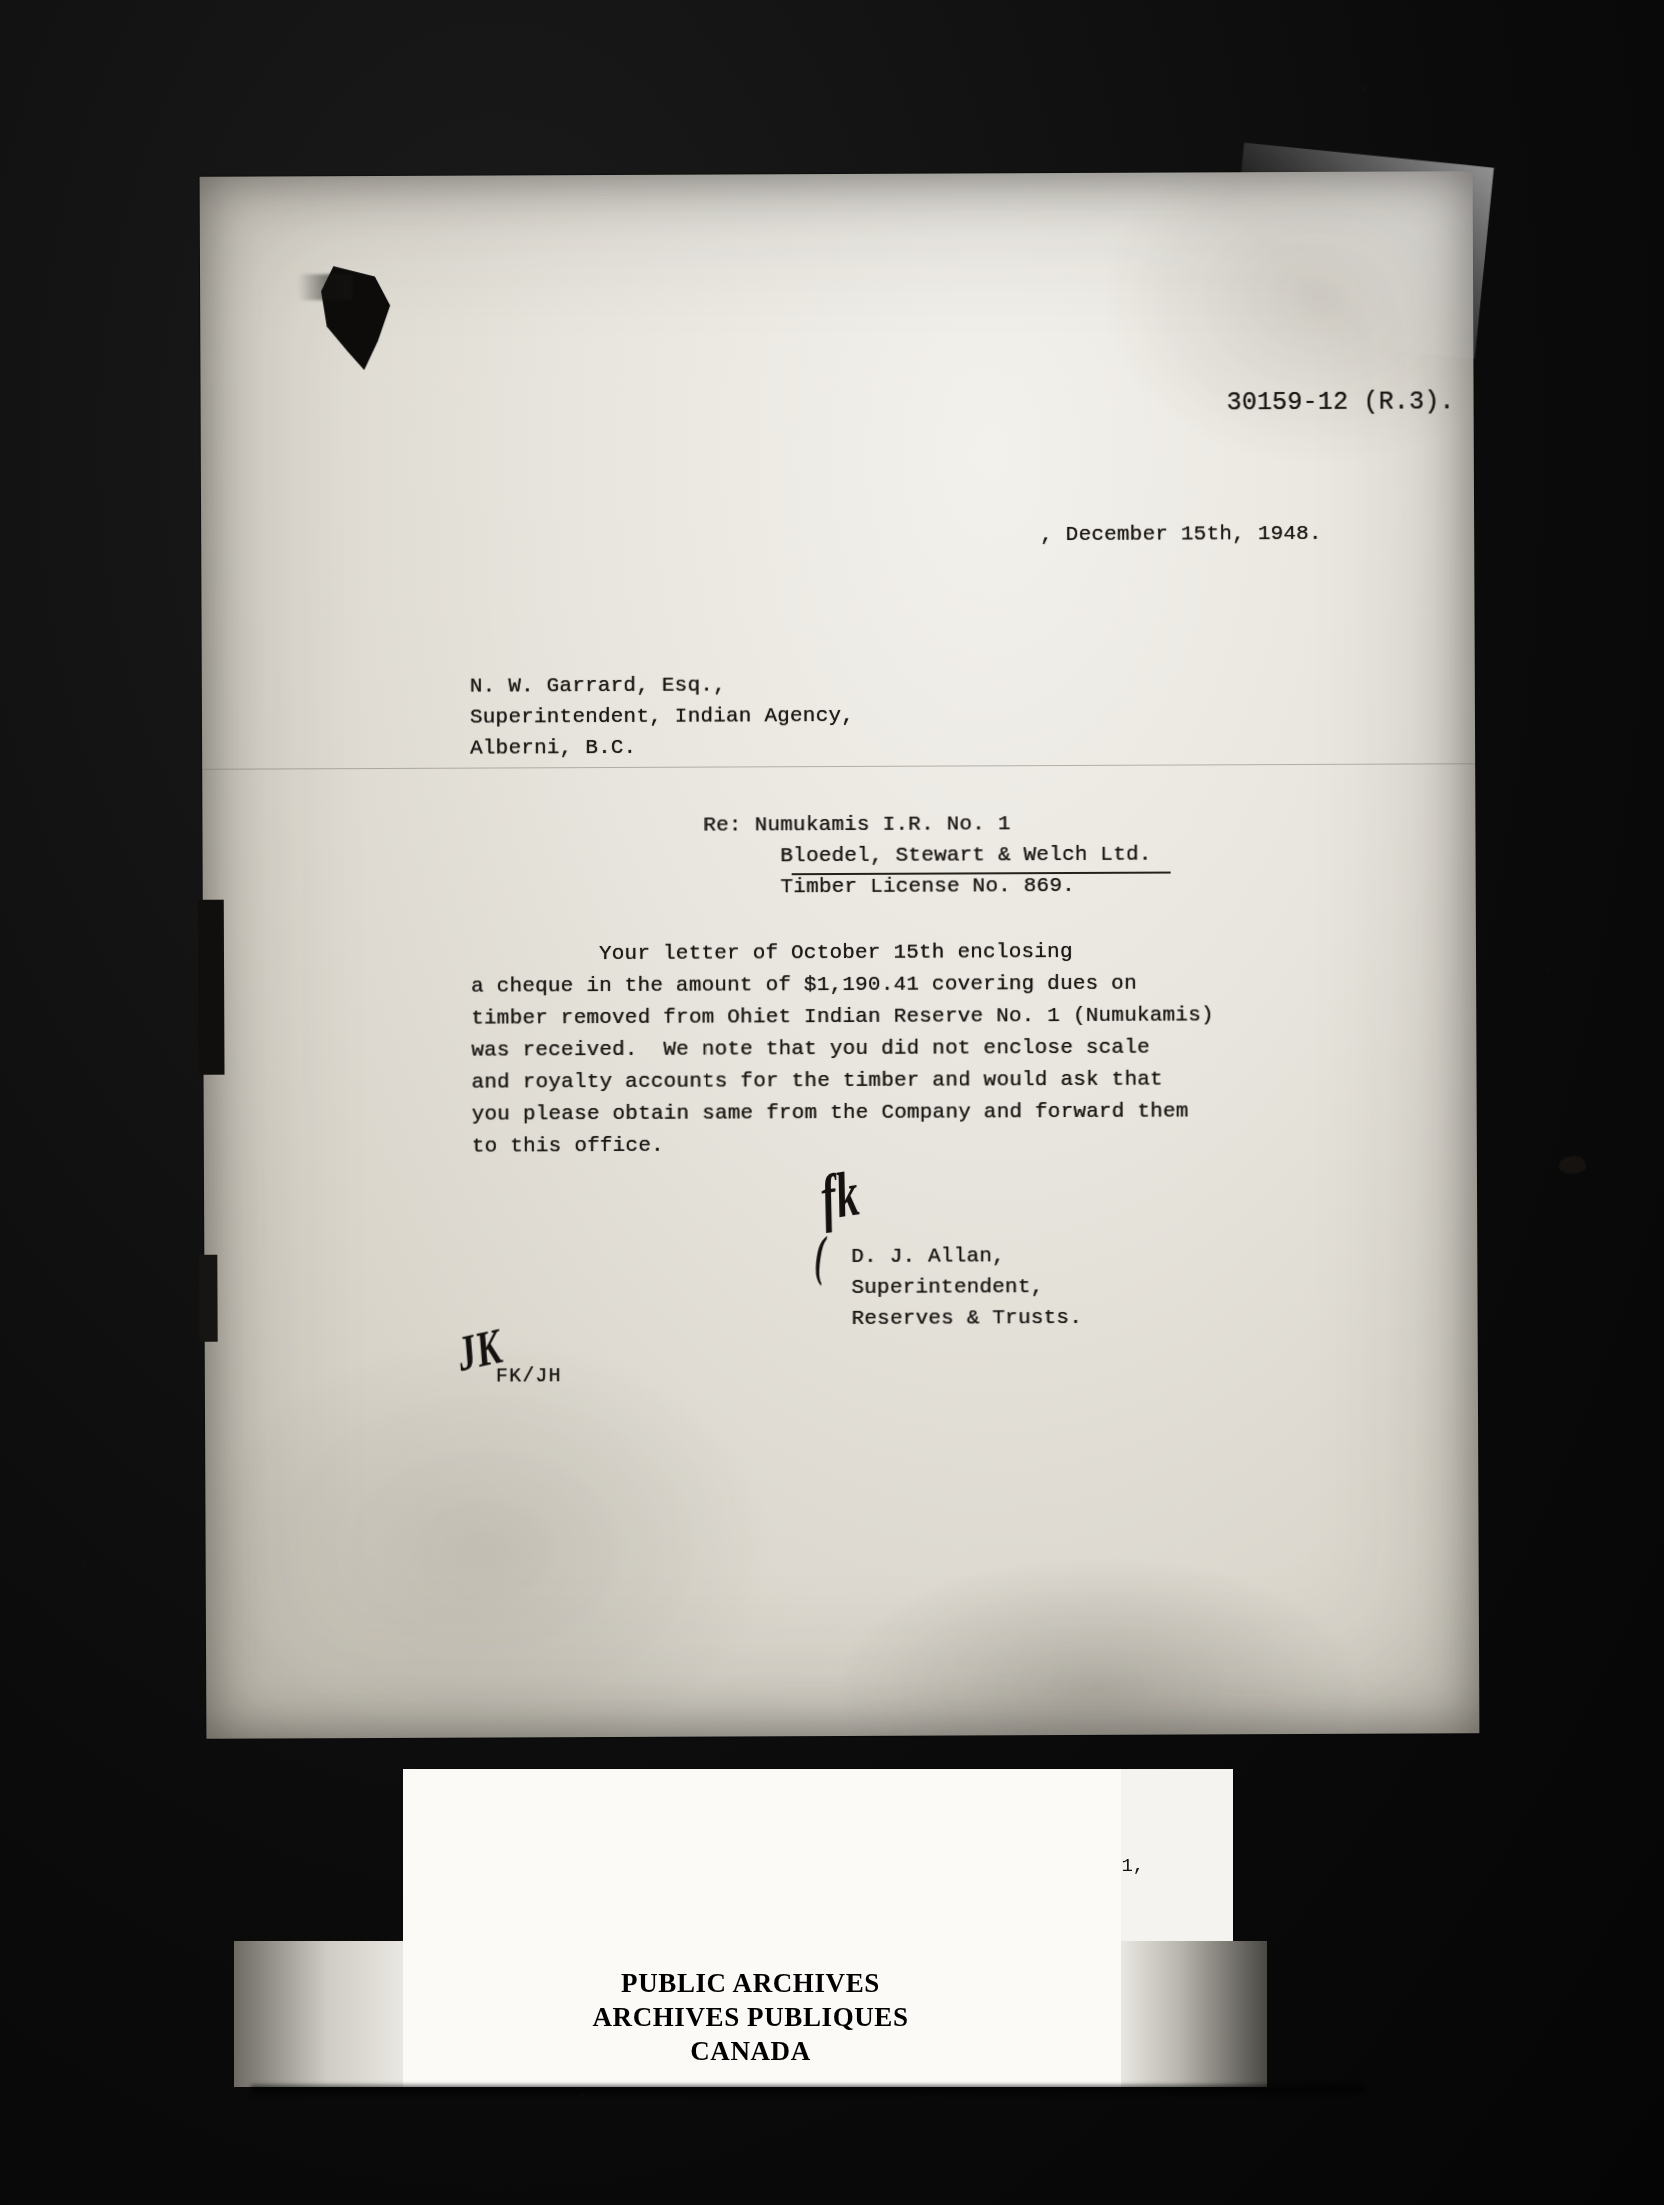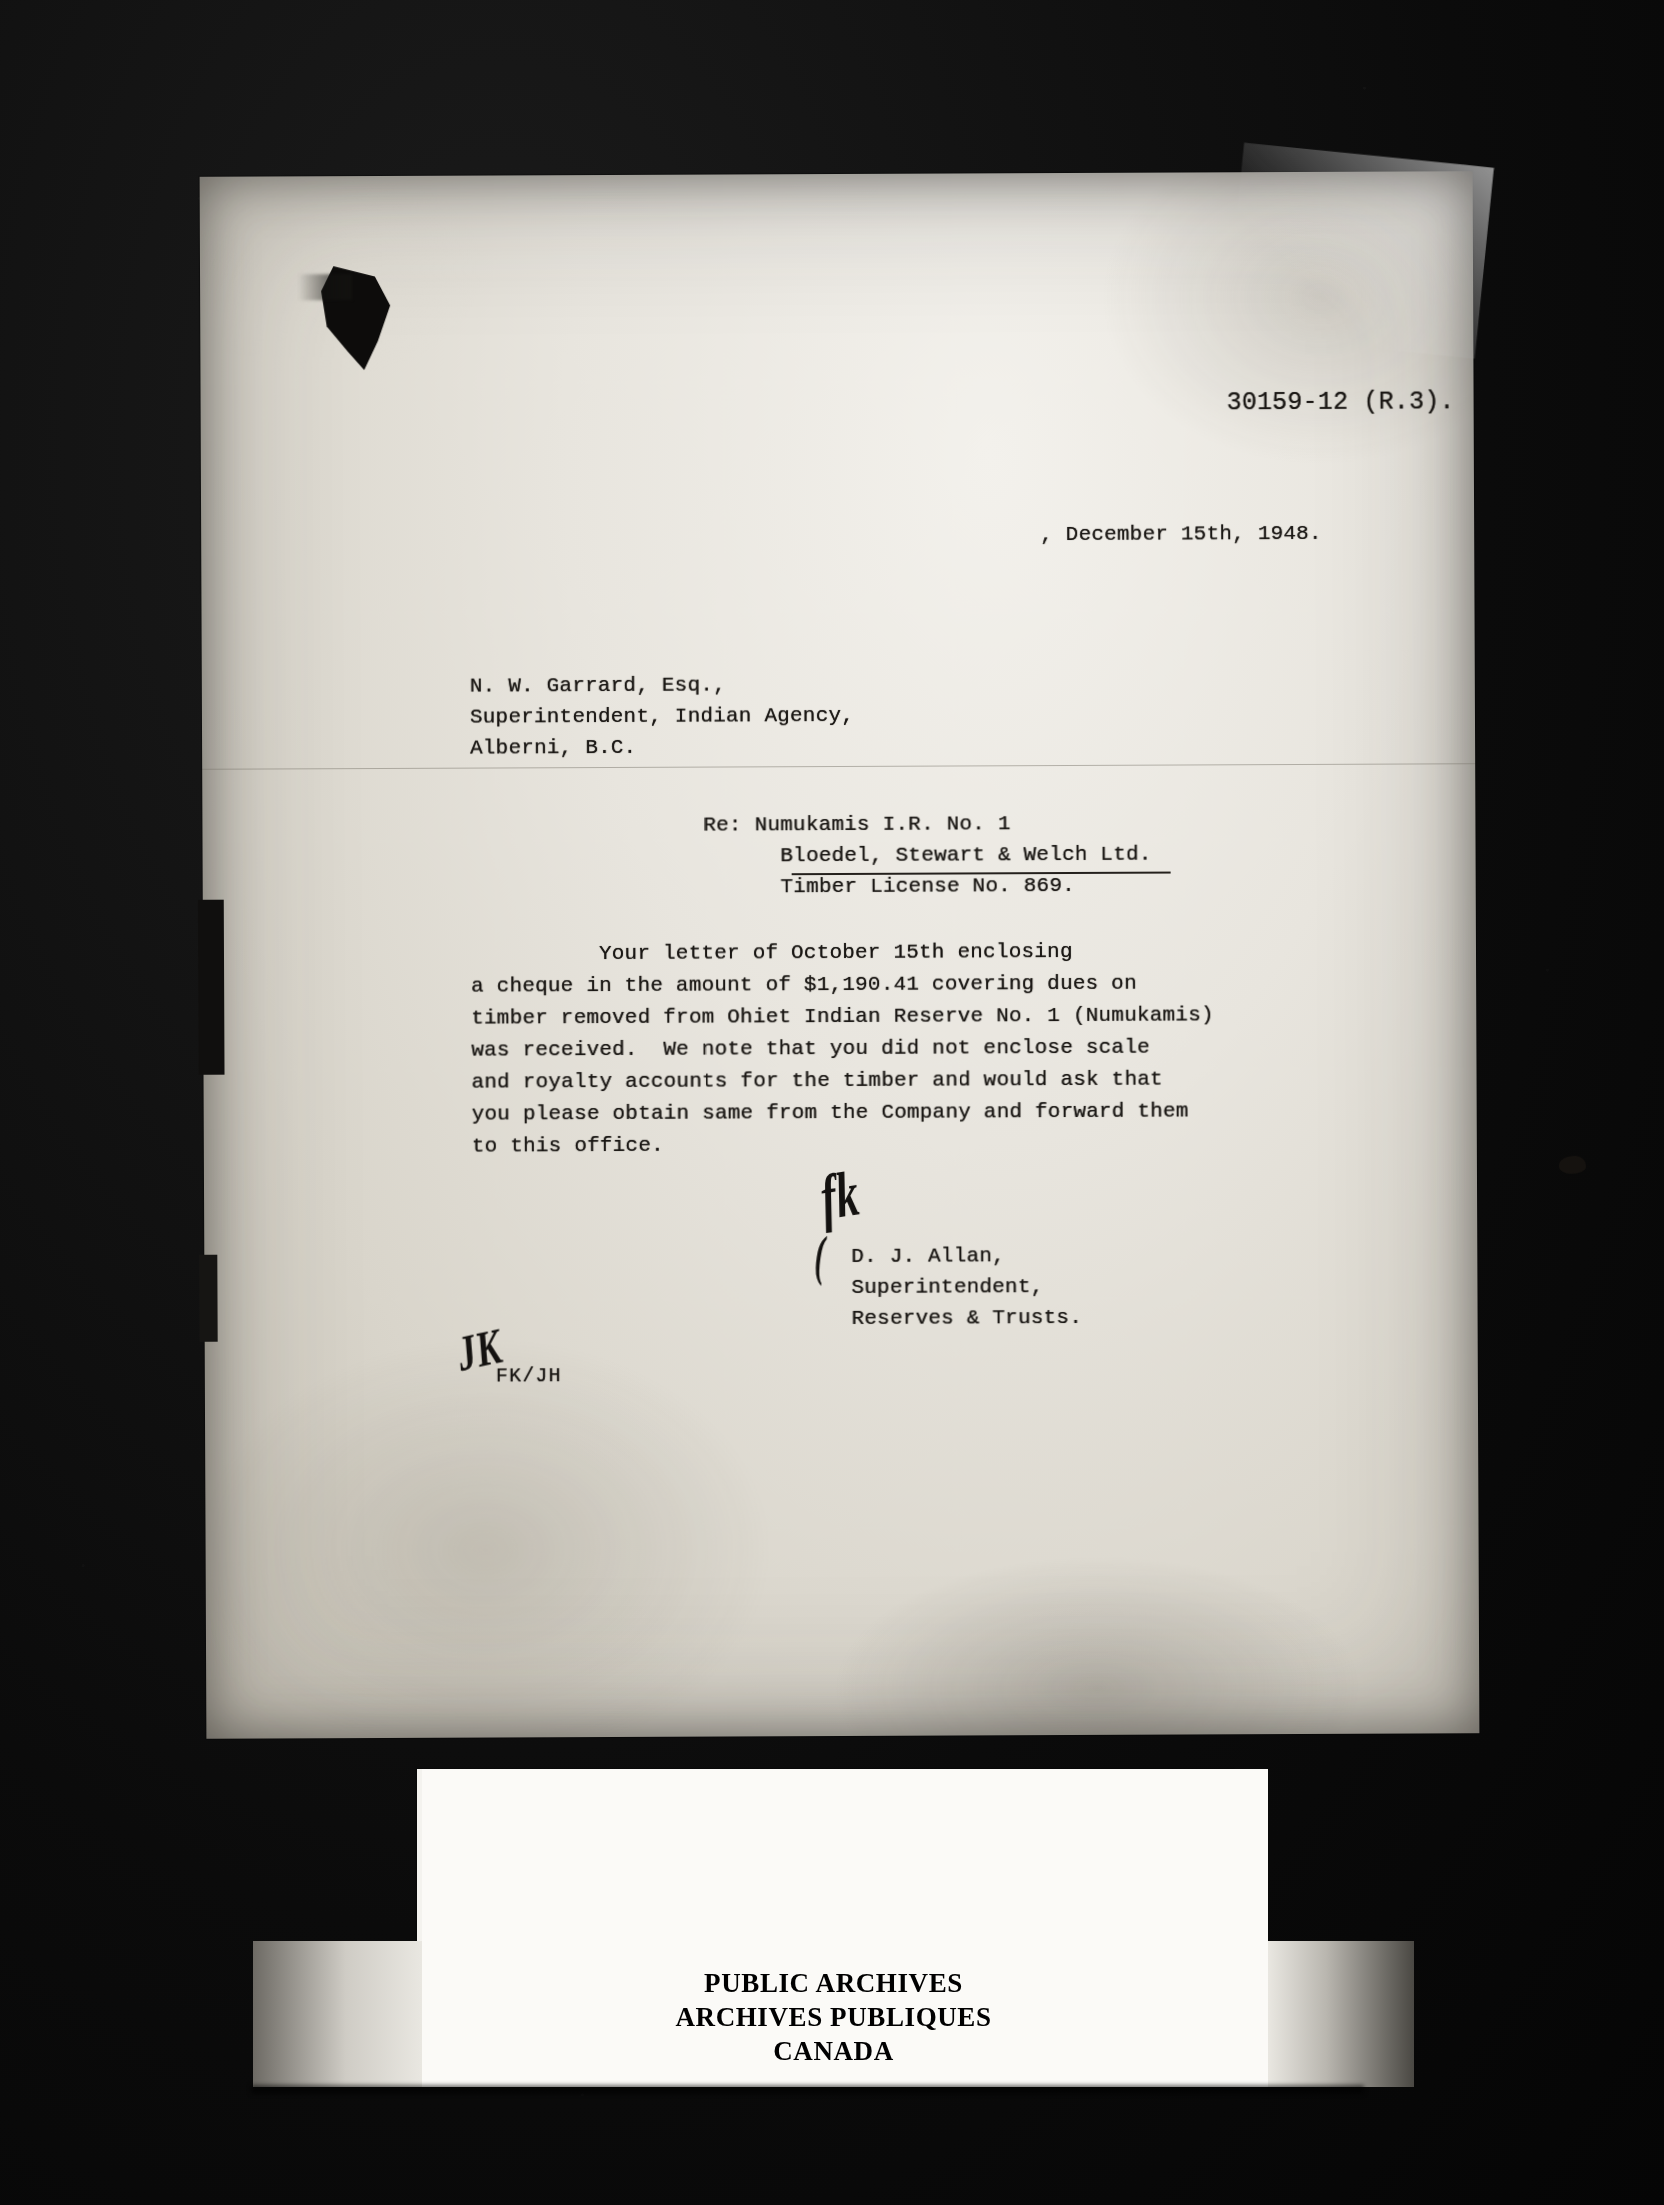--- a/index.html
+++ b/index.html
@@ -194,26 +194,25 @@
     text-align: center;
     font-family: "Liberation Mono", monospace;
     font-size: 19px;
     line-height: 28px;
     color: #14110e;
     white-space: pre-line;
   }
 
   .archives-strip {
     position: absolute;
-    left: 253px;
+    left: 234px;
     top: 1941px;
-    width: 1113px;
+    width: 1033px;
     height: 146px;
     background: #e9e7e1;
-    padding-left: 48px;
   }
   .archives-strip .notch-l {
     position: absolute;
     left: 0; top: 0;
     width: 169px; height: 100%;
     background: linear-gradient(90deg, #6d6a64 0%, #cfccc5 55%, #e9e7e1 100%);
   }
   .archives-strip .notch-r {
     position: absolute;
     right: 0; top: 0;

